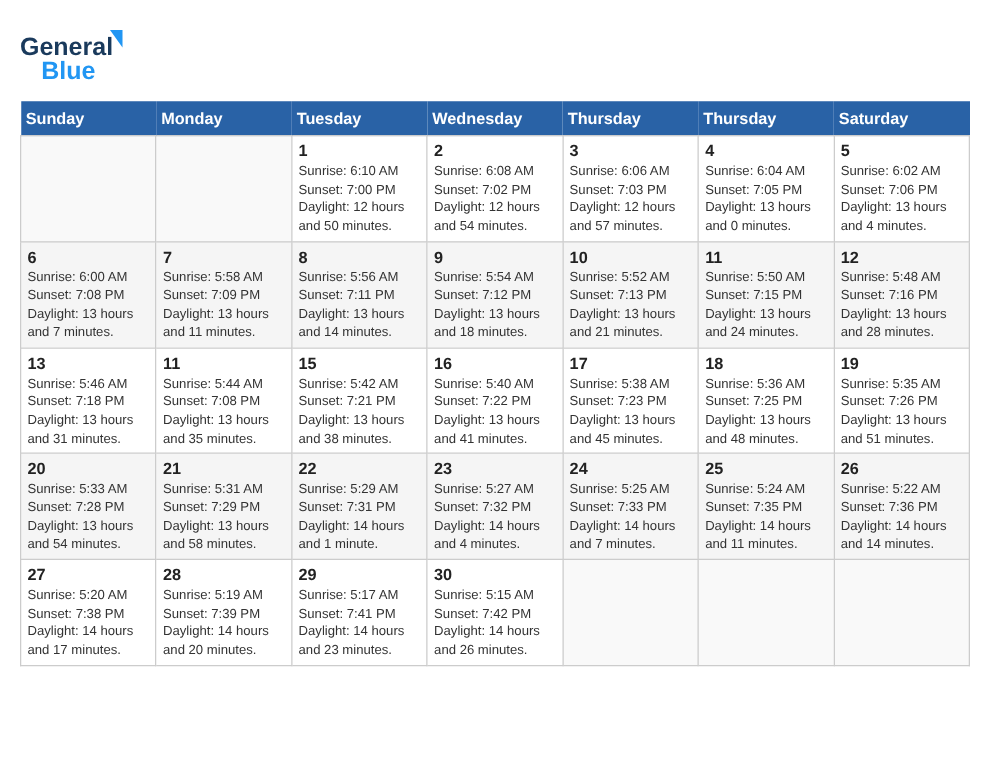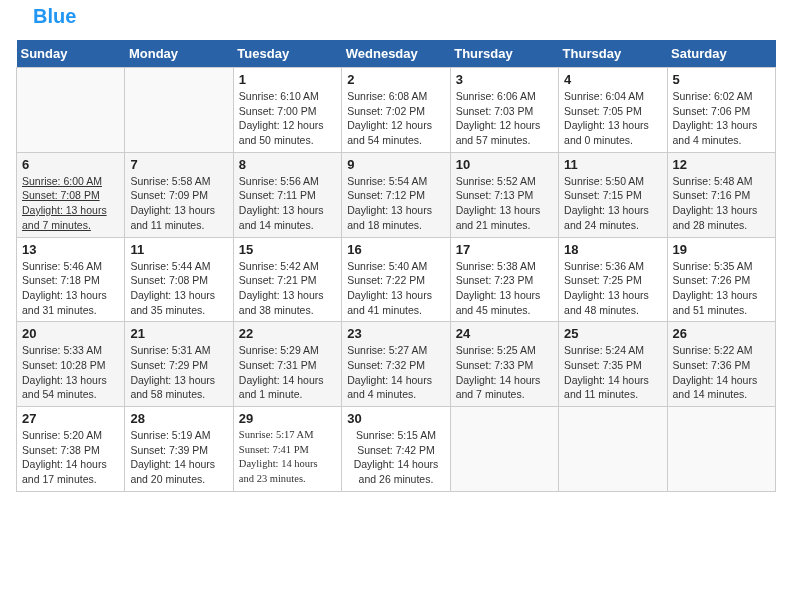--- a/index.html
+++ b/index.html
@@ -77,20 +77,26 @@
     }
     tbody tr:nth-child(even) td:not(.empty) {
       background: #f5f5f5;
     }
   </style>
 </head>
 <body>
 
 <div class="header-area">
   <div class="logo">
+    <div class="logo-line">
+      <svg width="90" height="40" viewBox="0 0 90 40">
+        <text x="0" y="28" font-family="Arial" font-size="20" font-weight="bold" fill="#1a3a5c">General</text>
+        <polygon points="72,8 82,8 82,22" fill="#2196F3"></polygon>
+      </svg>
+    </div>
     <div style="margin-top:-8px;margin-left:17px;">
       <svg width="50" height="20" viewBox="0 0 50 20">
         <text x="0" y="15" font-family="Arial" font-size="20" font-weight="bold" fill="#2196F3">Blue</text>
       </svg>
     </div>
   </div>
   <div class="title-area">
     <div class="main-title"></div>
     <div class="subtitle"></div>
   </div>
@@ -144,21 +150,21 @@
           <span class="day-num">5</span>
           <div class="day-detail" style="white-space: pre-line;">Sunrise: 6:02 AM
 Sunset: 7:06 PM
 Daylight: 13 hours
 and 4 minutes.</div>
         </td>
       </tr>
       <tr>
         <td>
           <span class="day-num">6</span>
-          <div class="day-detail" style="white-space: pre-line; text-decoration: underline;">Sunrise: 6:00 AM
+          <div class="day-detail" style="white-space: pre-line;">Sunrise: 6:00 AM
 Sunset: 7:08 PM
 Daylight: 13 hours
 and 7 minutes.</div>
         </td>
         <td>
           <span class="day-num">7</span>
           <div class="day-detail" style="white-space: pre-line;">Sunrise: 5:58 AM
 Sunset: 7:09 PM
 Daylight: 13 hours
 and 11 minutes.</div>
@@ -247,21 +253,21 @@
           <div class="day-detail" style="white-space: pre-line;">Sunrise: 5:35 AM
 Sunset: 7:26 PM
 Daylight: 13 hours
 and 51 minutes.</div>
         </td>
       </tr>
       <tr>
         <td>
           <span class="day-num">20</span>
           <div class="day-detail" style="white-space: pre-line;">Sunrise: 5:33 AM
-Sunset: 10:28 PM
+Sunset: 7:28 PM
 Daylight: 13 hours
 and 54 minutes.</div>
         </td>
         <td>
           <span class="day-num">21</span>
           <div class="day-detail" style="white-space: pre-line;">Sunrise: 5:31 AM
 Sunset: 7:29 PM
 Daylight: 13 hours
 and 58 minutes.</div>
         </td>
@@ -311,28 +317,28 @@
         </td>
         <td>
           <span class="day-num">28</span>
           <div class="day-detail" style="white-space: pre-line;">Sunrise: 5:19 AM
 Sunset: 7:39 PM
 Daylight: 14 hours
 and 20 minutes.</div>
         </td>
         <td>
           <span class="day-num">29</span>
-          <div class="day-detail" style="white-space: pre-line; font-family: Liberation Serif, serif;">Sunrise: 5:17 AM
+          <div class="day-detail" style="white-space: pre-line;">Sunrise: 5:17 AM
 Sunset: 7:41 PM
 Daylight: 14 hours
 and 23 minutes.</div>
         </td>
         <td>
           <span class="day-num">30</span>
-          <div class="day-detail" style="white-space: pre-line; text-align: center;">Sunrise: 5:15 AM
+          <div class="day-detail" style="white-space: pre-line;">Sunrise: 5:15 AM
 Sunset: 7:42 PM
 Daylight: 14 hours
 and 26 minutes.</div>
         </td>
         <td class="empty"></td>
         <td class="empty"></td>
         <td class="empty"></td>
       </tr>
     </tbody>
 </table>

